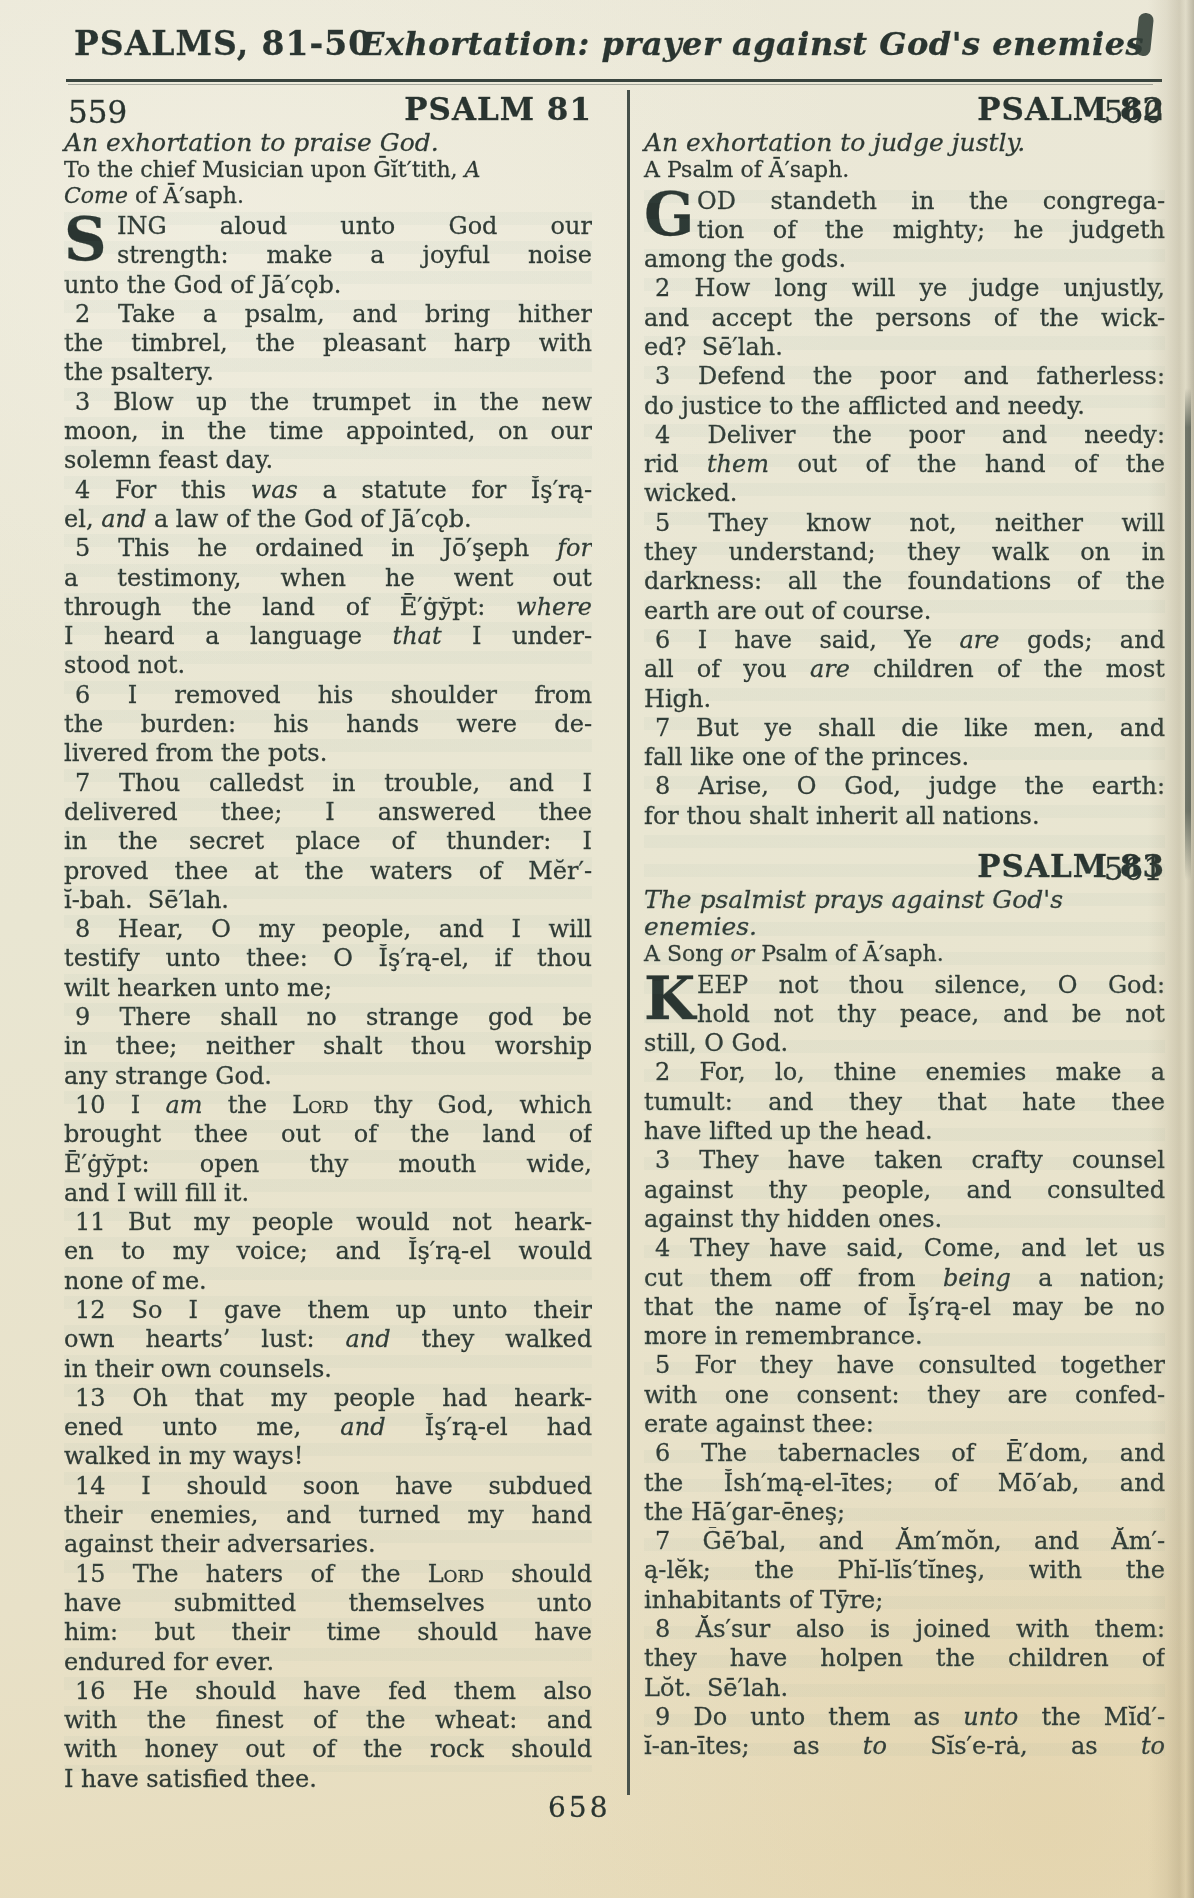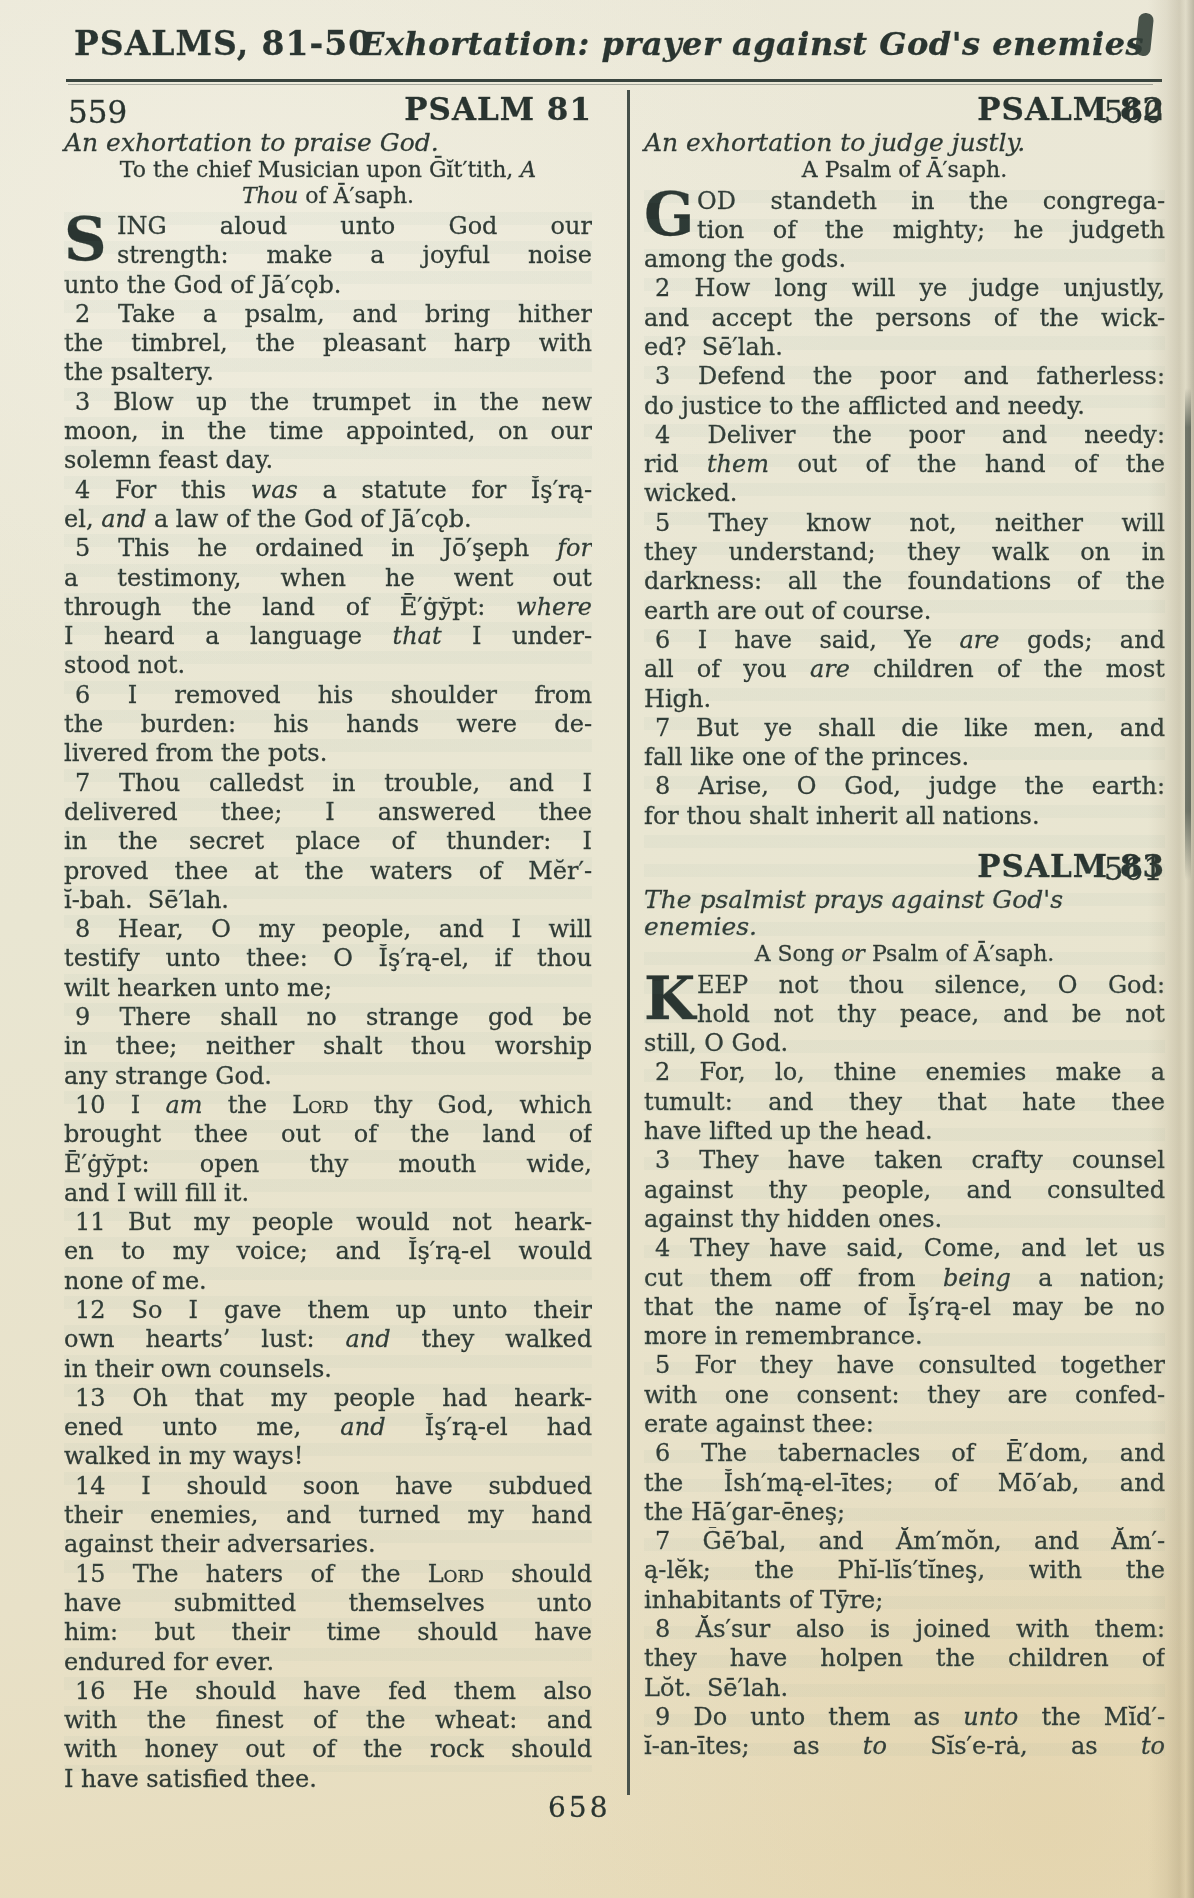--- a/index.html
+++ b/index.html
@@ -25,21 +25,21 @@
   .col{position:absolute;top:92px;}
   .col-left{left:64px;width:528px;}
   .col-right{left:644px;width:521px;}
   .ps-head{position:relative;height:37px;}
   .ps-title{margin:0;text-align:right;font-size:31px;line-height:34px;font-weight:bold;letter-spacing:1px;color:#293430;}
   .ps-num{position:absolute;top:2px;font-size:31px;font-weight:normal;color:#293430;}
   .ps-num-left{left:4px;}
   .ps-num-right{right:2px;}
   .ps-subtitle{font-style:italic;text-align:left;font-size:25px;}
   .ps-subtitle > div{line-height:27px;}
-  .ps-attrib{text-align:center;font-size:22px;margin-top:1px;}
+  .ps-attrib{text-align:left;font-size:22px;margin-top:1px;}
   .ps-attrib > div{line-height:25.5px;}
   .ps-body{position:relative;margin-top:4px;}
   .ps-83{margin-top:18px;}
   .ln{font-size:24px;line-height:29.3px;height:29.3px;overflow:hidden;
       text-align:justify;text-align-last:justify;}
   .ln.e{text-align-last:left;}
   .ln.i{text-indent:11px;}
   .ln.d{padding-left:53px;}
   .dropcap{position:absolute;left:0;top:0;font-size:59px;line-height:56px;font-weight:bold;color:#2a3531;}
   .sc{font-variant:small-caps;}
@@ -73,21 +73,21 @@
     <div>
       <header class="ps-head">
         <span class="ps-num ps-num-left">559</span>
         <h2 class="ps-title">PSALM 81</h2>
       </header>
       <div class="ps-subtitle">
           <div>An exhortation to praise God.</div>
         </div>
       <div class="ps-attrib">
           <div>To the chief Musician upon Ḡĭt′tith, <i>A</i></div>
-          <div><i>Thou</i> of Ā′saph.</div>
+          <div><i>Come</i> of Ā′saph.</div>
         </div>
       <div class="ps-body">
           <span class="dropcap">S</span>
           <div class="ln d">ING aloud unto God our</div>
           <div class="ln d">strength: make a joyful noise</div>
           <div class="ln e">unto the God of Jā′cǫb.</div>
           <div class="ln i">2 Take a psalm, and bring hither</div>
           <div class="ln">the timbrel, the pleasant harp with</div>
           <div class="ln e">the psaltery.</div>
           <div class="ln i">3 Blow up the trumpet in the new</div>

